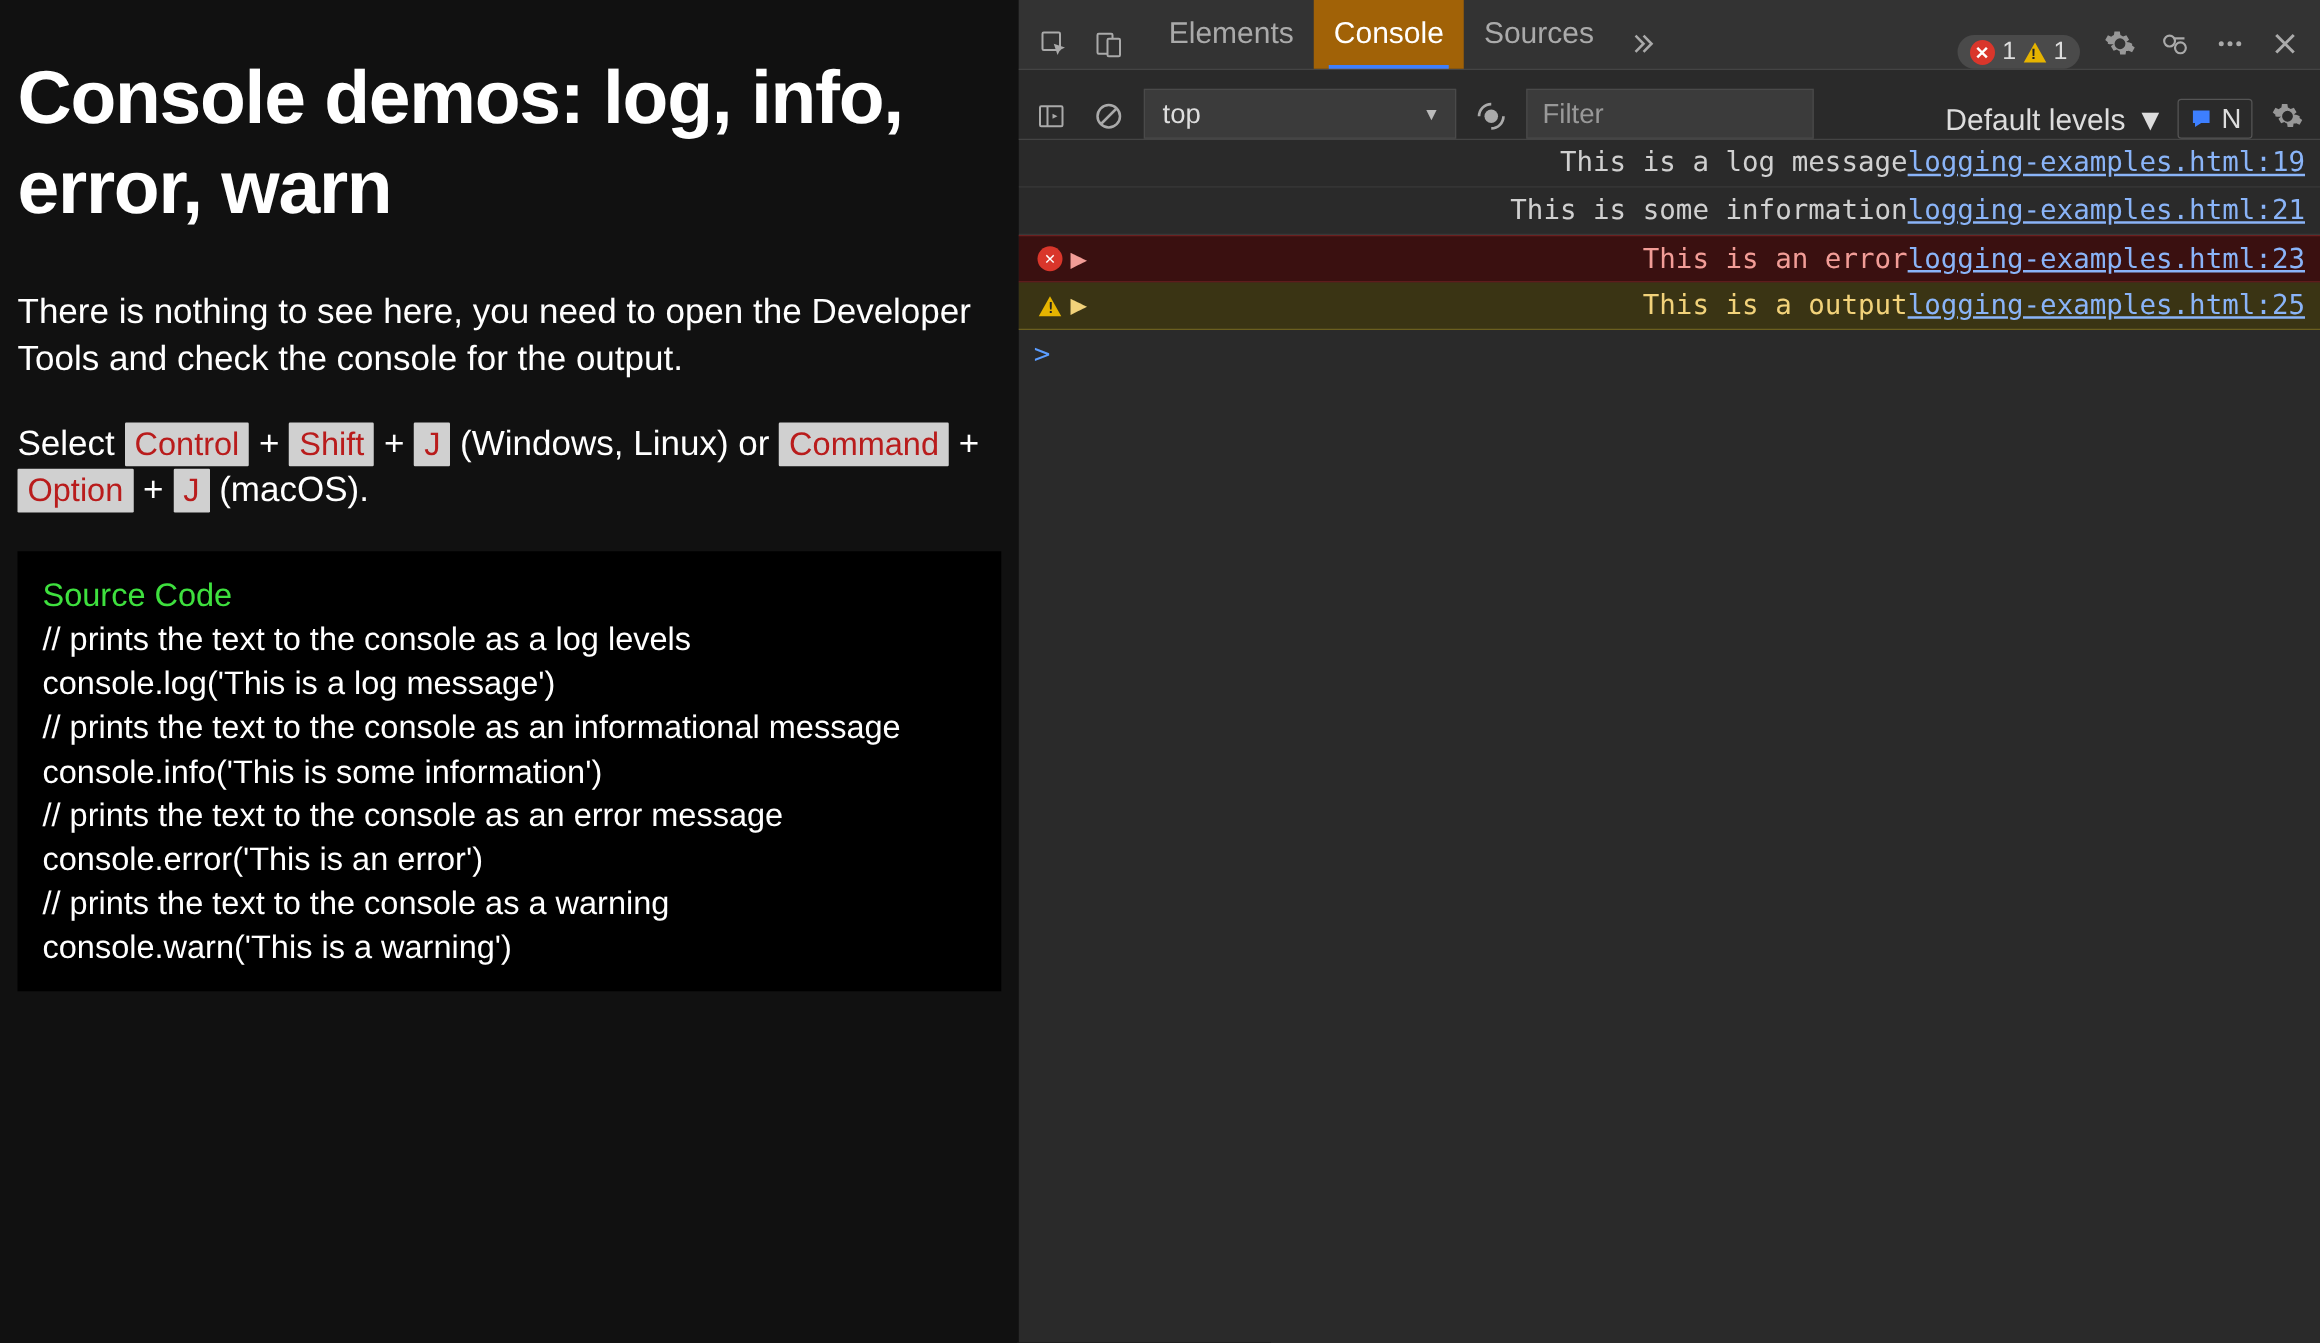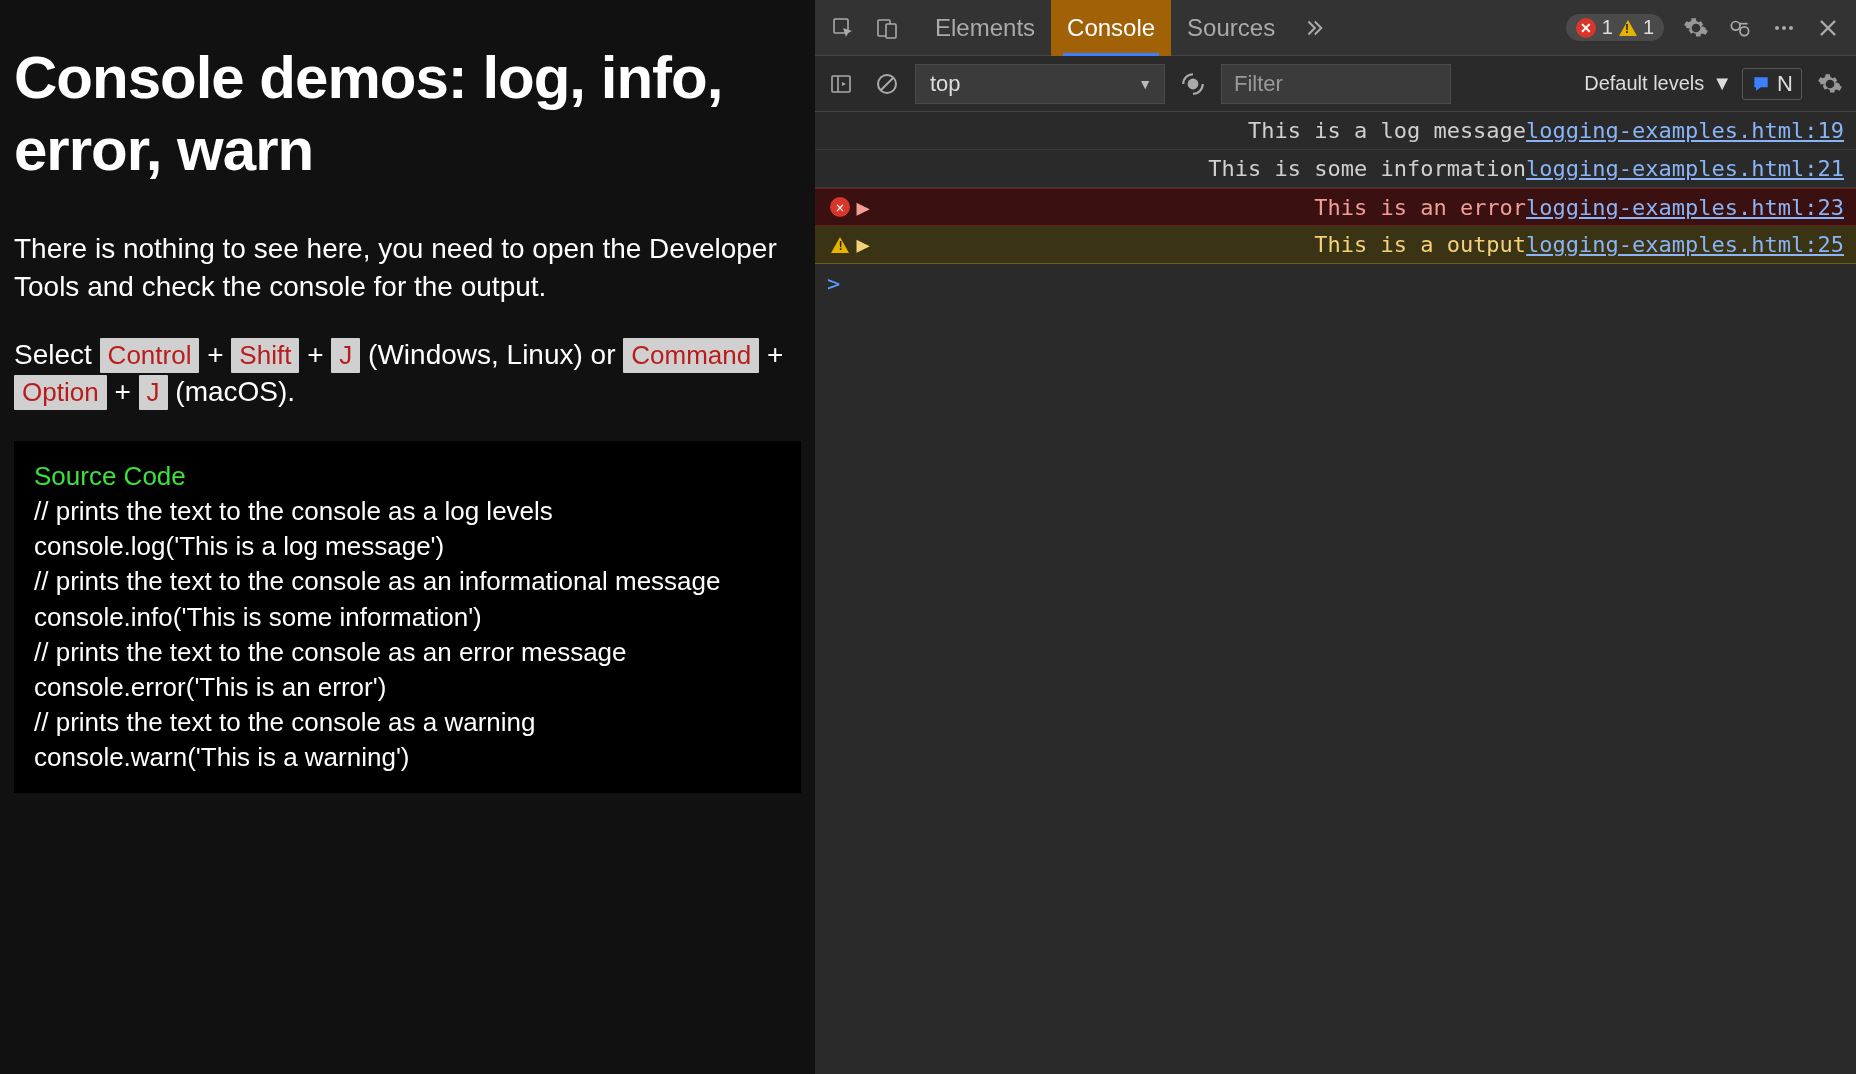--- a/index.html
+++ b/index.html
@@ -12,40 +12,40 @@
   .page p { font-size: 28px; line-height: 1.35; margin-bottom: 30px; font-weight: 400; }
   .kbd { display: inline-block; background: #d0d0d0; color: #b91c1c; padding: 0 8px; font-size: 26px; border-radius: 1px; }
   .codeblock { background: #000; padding: 18px 20px; font-size: 26px; line-height: 1.35; }
   .codeblock .sc-title { color: #3ee03e; }
   .codeblock div { white-space: nowrap; }
 
   
   .devtools { flex: 1; height: 100%; background: #2a2a2a; display: flex; flex-direction: column; font-family: -apple-system, "Segoe UI", Arial, sans-serif; }
 
   
-  .tabbar { height: 56px; background: #333333; display: flex; align-items: center; padding: 0 6px; border-bottom: 1px solid #444; }
+  .tabbar { height: 56px; background: #333333; display: flex; align-items: flex-end; padding: 0 6px; border-bottom: 1px solid #444; }
   .tabbar .ico { width: 40px; height: 40px; display: flex; align-items: center; justify-content: center; color: #aaa; margin: 0 2px; }
   .tabbar .tab { padding: 0 16px; height: 56px; display: flex; align-items: center; font-size: 24px; color: #aaa; position: relative; }
   .tabbar .tab.active { background: #a16207; color: #fff; }
   .tabbar .tab.active::after { content: ""; position: absolute; left: 10%; right: 10%; bottom: 0; height: 3px; background: #3d7fff; }
   .tabbar .spacer { flex: 1; }
   .badge-group { display: flex; align-items: center; background: #4a4a4a; border-radius: 14px; padding: 2px 10px; margin-right: 10px; font-size: 20px; color: #ddd; gap: 6px; }
   .bg-circ { width: 20px; height: 20px; border-radius: 50%; display: flex; align-items: center; justify-content: center; font-size: 14px; font-weight: 700; }
   .bg-circ.err { background: #d9362b; color: #fff; }
   .bg-tri { width: 0; height: 0; border-left: 9px solid transparent; border-right: 9px solid transparent; border-bottom: 16px solid #e6b400; position: relative; }
   .bg-tri::after { content: "!"; position: absolute; left: -3px; top: 2px; font-size: 12px; color: #222; font-weight: 700; }
 
   
-  .ctoolbar { height: 56px; background: #2a2a2a; border-bottom: 1px solid #444; display: flex; align-items: center; padding: 0 8px; gap: 10px; }
+  .ctoolbar { height: 56px; background: #2a2a2a; border-bottom: 1px solid #444; display: flex; align-items: flex-end; padding: 0 8px; gap: 10px; }
   .ctoolbar .ico { width: 36px; height: 36px; display: flex; align-items: center; justify-content: center; color: #aaa; }
   .ctx-select { background: #3b3b3b; height: 40px; padding: 0 40px 0 14px; color: #ddd; font-size: 22px; display: flex; align-items: center; position: relative; min-width: 250px; border: 1px solid #4a4a4a; }
   .ctx-select::after { content: "▼"; position: absolute; right: 12px; font-size: 14px; color: #bbb; }
   .filter { background: #3b3b3b; height: 40px; border: 1px solid #4a4a4a; color: #ddd; font-size: 22px; padding: 0 12px; width: 230px; outline: none; }
   .filter::placeholder { color: #999; }
-  .levels { color: #ddd; font-size: 20px; display: flex; align-items: center; gap: 8px; }
+  .levels { color: #ddd; font-size: 24px; display: flex; align-items: center; gap: 8px; }
   .issues { display: flex; align-items: center; gap: 6px; border: 1px solid #555; padding: 2px 8px; border-radius: 3px; color: #ddd; font-size: 22px; }
   .issues svg { color: #3d7fff; }
 
   
   .messages { flex: 1; font-family: "SF Mono","Consolas","Menlo",monospace; font-size: 22px; }
   .msg { display: flex; align-items: center; height: 38px; padding: 0 12px 0 12px; border-bottom: 1px solid rgba(120,120,120,0.18); }
   .msg .msg-icon { width: 26px; display: flex; justify-content: center; }
   .msg .msg-disclose { width: 20px; display: flex; justify-content: center; color: inherit; }
   .msg .msg-text { flex: 1; padding-left: 6px; text-align: right; }
   .msg .msg-src { color: #8ab4f8; text-decoration: underline; }

